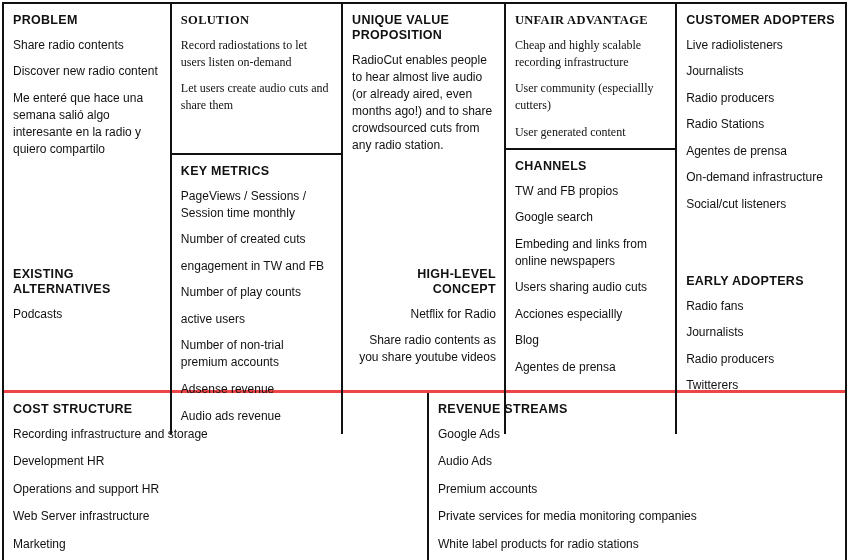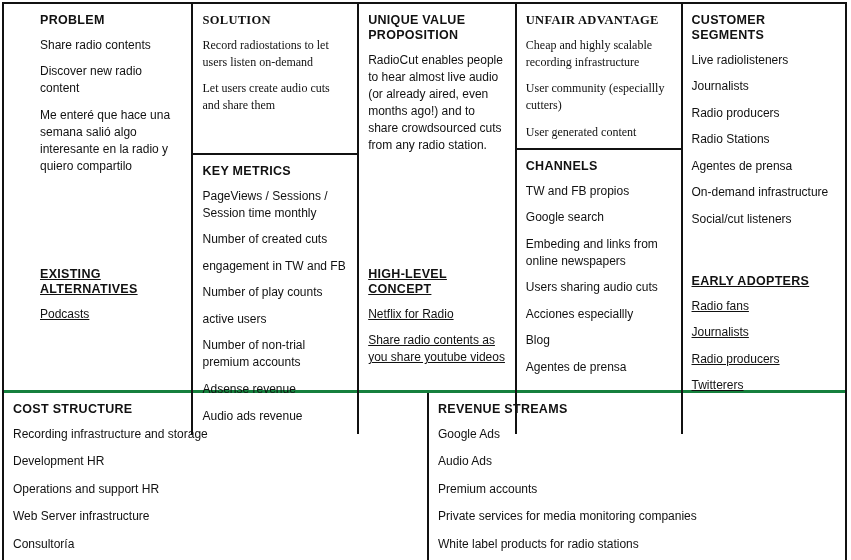--- a/index.html
+++ b/index.html
@@ -1,33 +1,33 @@
 <!DOCTYPE html>
 <html><head>
 <meta charset="utf-8">
 <style>
   html,body{margin:0;padding:0;background:#fff;}
   body{width:851px;height:560px;overflow:hidden;position:relative;
        font-family:"Liberation Sans","DejaVu Sans",sans-serif;color:#111;}
   .canvas{position:absolute;top:2px;left:2px;width:841px;height:600px;
           border:2px solid #111;display:grid;grid-template-rows:389px 1fr;background:#fff;}
-  .top{display:grid;grid-template-columns:1fr 1.02fr 0.97fr 1.02fr 1fr;border-bottom:3px solid #15803d;padding-left:27px;}
+  .top{display:grid;grid-template-columns:1fr 1.02fr 0.97fr 1.02fr 1fr;border-bottom:3px solid #ef4444;}
   .col{border-right:2px solid #111;position:relative;}
   .col:last-child{border-right:none;}
   .stack{display:flex;flex-direction:column;}
   .sub-top{border-bottom:2px solid #111;font-family:Liberation Serif, serif;}
   .col2 .sub-top{height:149px;}
   .col4 .sub-top{height:144px;}
   .sub-bottom{flex:1;}
   .pad{padding:9px 8px 0 9px;}
   h2{font-size:12.5px;font-weight:bold;letter-spacing:.3px;line-height:1.18;margin:0 0 9px 0;}
   .item{font-size:12px;line-height:1.42;margin:0 0 9.5px 0;}
-  .abs{position:absolute;left:9px;right:8px;text-decoration:underline;}
+  .abs{position:absolute;left:9px;right:8px;}
   .existing{top:263px;}
-  .hlc{top:263px;}
+  .hlc{top:263px;text-align:right;}
   .early{top:270px;}
   .bottom{display:grid;grid-template-columns:425px 1fr;}
   .bcell{border-right:2px solid #111;}
   .bcell:last-child{border-right:none;}
   .bottom .item{margin-bottom:10.5px;}
 </style>
 </head>
 <body>
 
 <div class="canvas">
@@ -124,21 +124,21 @@
               <p class="item">Acciones especiallly</p>
               <p class="item">Blog</p>
               <p class="item">Agentes de prensa</p>
             </div>
         </div>
       </div>
     </div>
 
     <div class="col">
       <div class="pad">
-        <h2>CUSTOMER SEGMENTS</h2>
+        <h2>CUSTOMER ADOPTERS</h2>
         <div>
 
         <p class="item">Live radiolisteners</p>
             <p class="item">Journalists</p>
             <p class="item">Radio producers</p>
             <p class="item">Radio Stations</p>
             <p class="item">Agentes de prensa</p>
             <p class="item">On-demand infrastructure</p>
             <p class="item">Social/cut listeners</p>
           </div>
@@ -160,20 +160,21 @@
   <div class="bottom">
     <div class="bcell">
       <div class="pad">
         <h2>COST STRUCTURE</h2>
         <div>
 
         <p class="item">Recording infrastructure and storage</p>
             <p class="item">Development HR</p>
             <p class="item">Operations and support HR</p>
             <p class="item">Web Server infrastructure</p>
+            <p class="item">Marketing</p>
             <p class="item">Consultoría</p>
           </div>
       </div>
     </div>
     <div class="bcell">
       <div class="pad">
         <h2>REVENUE STREAMS</h2>
         <div>
 
         <p class="item">Google Ads</p>

